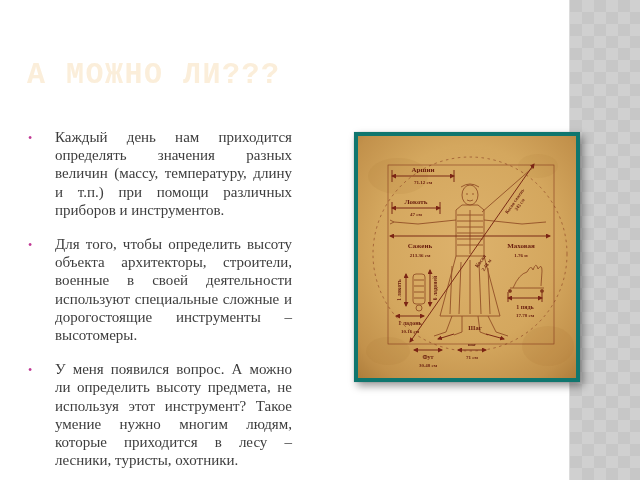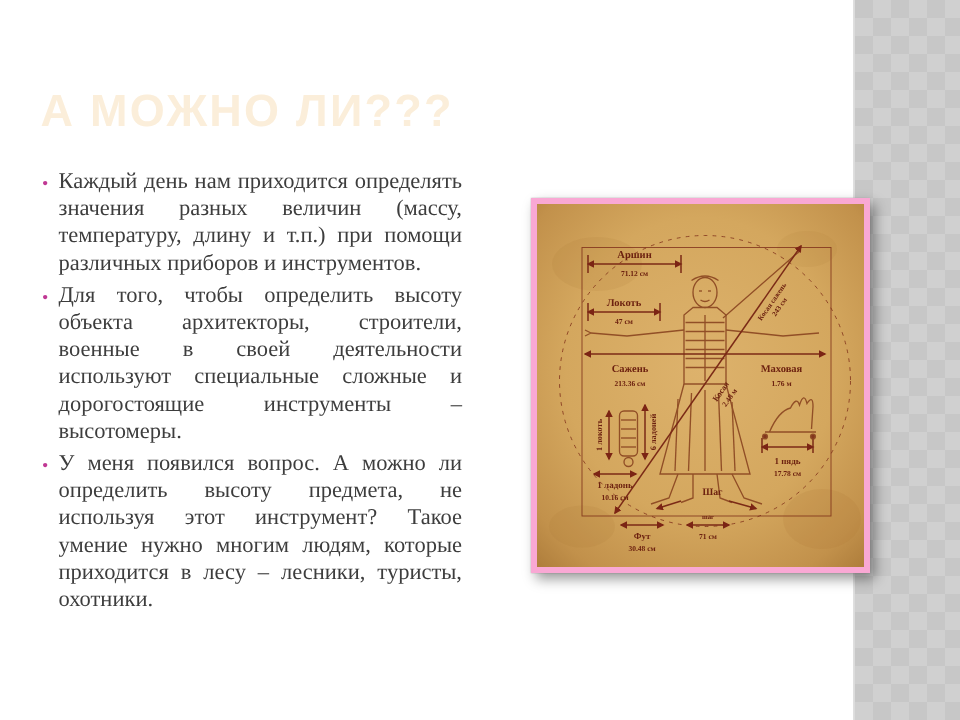--- a/index.html
+++ b/index.html
@@ -11,30 +11,30 @@
   .deck-band{position:absolute;top:0;right:0;width:70px;height:480px;
     background-color:#c7c7c7;
     background-image:
       linear-gradient(45deg,#d0d0d0 25%,transparent 25%,transparent 75%,#d0d0d0 75%),
       linear-gradient(45deg,#d0d0d0 25%,transparent 25%,transparent 75%,#d0d0d0 75%);
     background-size:24px 24px;background-position:0 0,12px 12px;
     border-left:1px solid #dcdcdc;}
 
   .slide-title{position:absolute;left:27px;top:58px;margin:0;
     font-size:30px;font-weight:bold;letter-spacing:1.5px;color:#fbeeda;
-    font-family:Liberation Sans, sans-serif;white-space:nowrap;}
+    font-family:Liberation Mono, monospace;white-space:nowrap;}
 
   .bullets{position:absolute;left:28px;top:112px;width:280px;}
   .bullet-item{position:relative;padding-left:11px;margin:0 0 3px 0;}
   .bullet-dot{position:absolute;left:0;top:1px;color:#c03894;font-size:12px;line-height:18px;}
-  .bullet-text{margin:0;font-size:15px;line-height:18.2px;color:#3d3d3d;
+  .bullet-text{margin:16px;font-size:15px;line-height:18.2px;color:#3d3d3d;
     text-align:justify;text-justify:inter-word;}
 
   .photo{position:absolute;left:354px;top:132px;width:218px;height:242px;
-    background:#f9a8d4;padding:4px;box-sizing:content-box;z-index:5;
+    background:#0f766e;padding:4px;box-sizing:content-box;z-index:5;
     box-shadow:3px 4px 8px rgba(0,0,0,0.40),0 0 1px #bcbcbc;}
   .photo svg{display:block;width:218px;height:242px;}
 
   .ink{stroke:#7b2a16;fill:none;stroke-width:1;}
   .inkthin{stroke:#7b2a16;fill:none;stroke-width:0.6;opacity:0.85;}
   .sketch{stroke:#8a4520;fill:none;stroke-width:0.9;opacity:0.9;}
   text.lbl{fill:#6d2210;font-family:"Liberation Serif","DejaVu Serif",serif;
     font-weight:bold;text-anchor:middle;}
 </style>
 </head>

